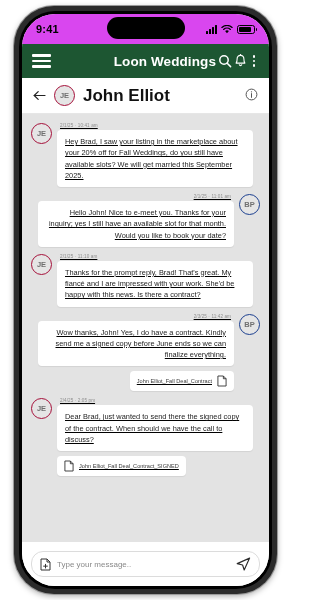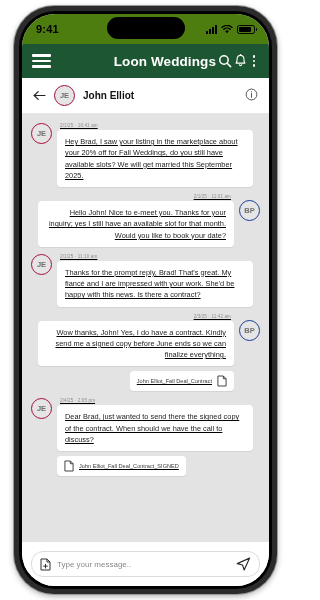--- a/index.html
+++ b/index.html
@@ -40,21 +40,21 @@
     overflow: hidden;
     display: flex;
     flex-direction: column;
   }
 
   
   #status-bar {
     position: relative;
     height: 30px;
     flex: 0 0 30px;
-    background: #4d7c0f;
+    background: #d946ef;
     display: flex;
     align-items: center;
     justify-content: space-between;
     padding: 0 14px;
   }
   #status-time {
     font-size: 11px;
     font-weight: bold;
     color: #000;
     letter-spacing: .2px;
@@ -126,22 +126,22 @@
   }
   #back-arrow-icon { cursor: pointer; display: flex; align-items: center; }
   .avatar {
     width: 21px; height: 21px; border-radius: 50%;
     display: flex; align-items: center; justify-content: center;
     font-size: 7.5px; font-weight: bold;
     background: #e5e5e5;
     flex: 0 0 auto;
   }
   .avatar-je { border: 1.6px solid #a5103a; color: #6f6f6f; }
-  .avatar-bp { border: 1.6px solid #1b3f8f; color: #6f6f6f; margin-top: 6px; }
-  #conv-name { font-size: 10px; font-weight: bold; color: #111; flex: 1; }
+  .avatar-bp { border: 1.6px solid #1b3f8f; color: #6f6f6f; }
+  #conv-name { font-size: 17px; font-weight: bold; color: #111; flex: 1; }
   #info-icon { cursor: pointer; }
 
   
   #chat-body {
     flex: 1 1 auto;
     background: #e3e3e3;
     padding: 9px 9px 6px 9px;
     overflow: hidden;
     display: flex;
     flex-direction: column;

